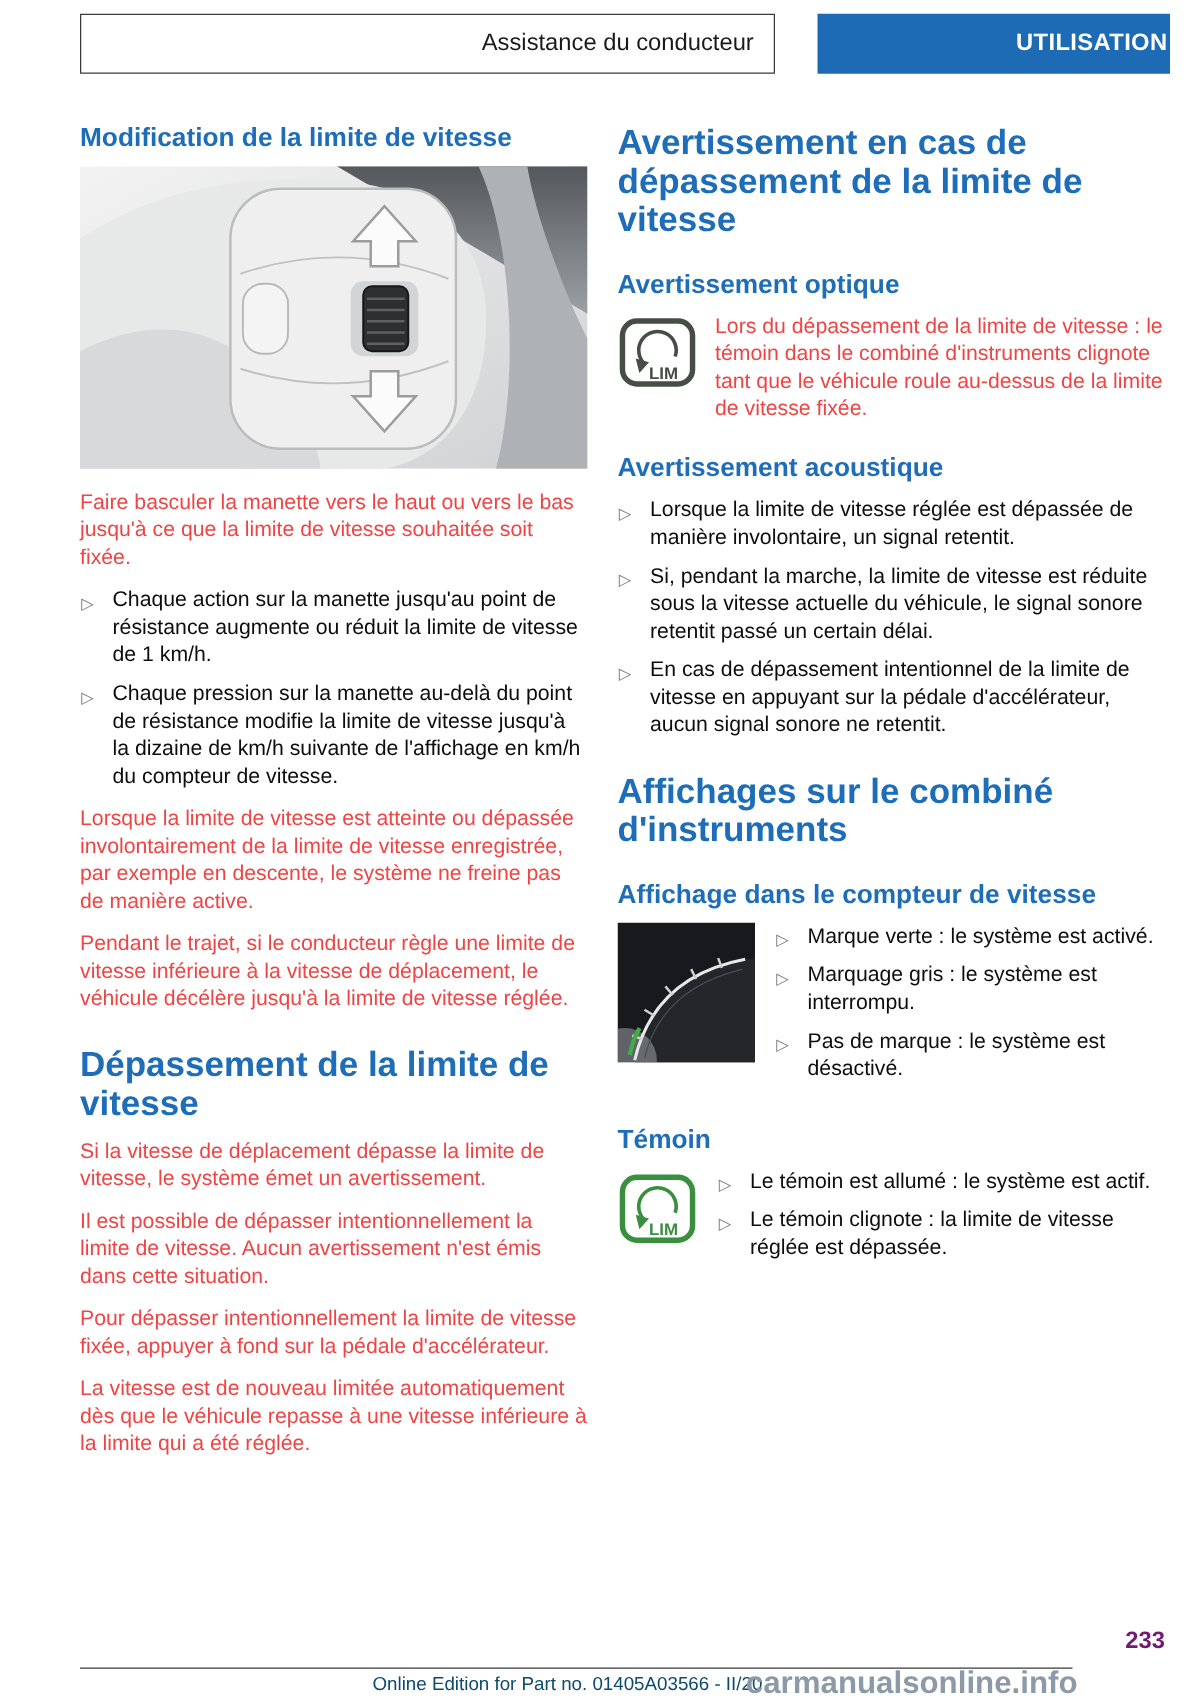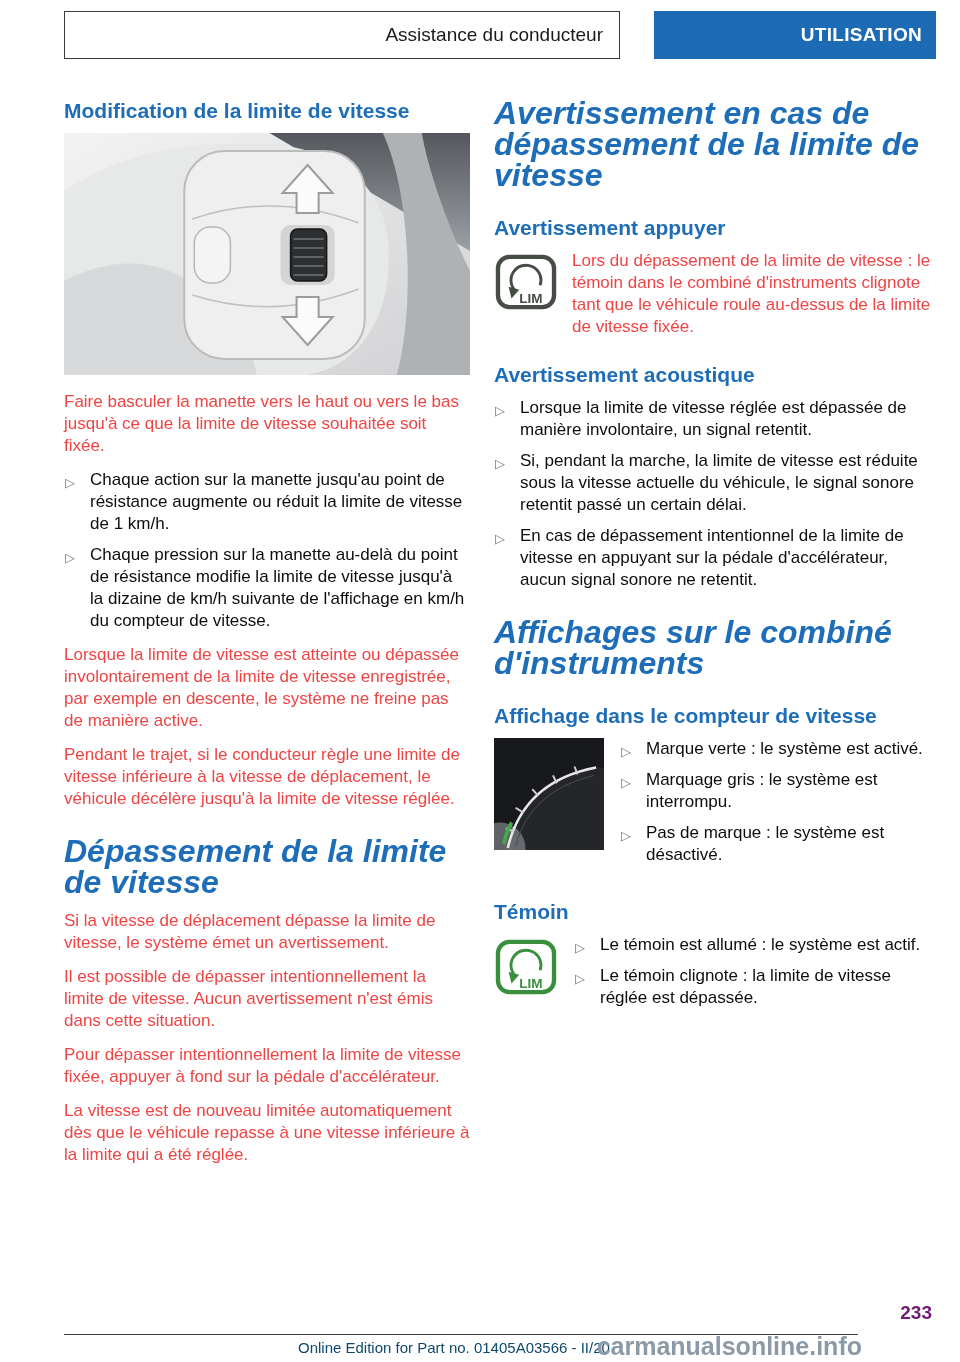--- a/index.html
+++ b/index.html
@@ -9,30 +9,30 @@
     font-family:"Liberation Sans","DejaVu Sans",sans-serif; color:#111;
   }
   
   .header { position:absolute; top:11px; left:64px; width:872px; height:48px; display:flex;gap:34px; }
   .header-left {
     flex:1; border:1.5px solid #3a3a3a; display:flex; align-items:center;
     justify-content:flex-end; padding-right:16px; font-size:19px; color:#1a1a1a;
   }
   .header-tab {
     width:282px; background:var(--c-accent,#1d6ab5); color:#fff; font-weight:bold;
-    display:flex; align-items:center; justify-content:flex-end; padding-right:14px;
+    display:flex; align-items:center; justify-content:flex-end; padding-right:2px;
     font-size:19px; letter-spacing:.3px;
   }
   
   .main { position:absolute; top:98px; left:64px; width:872px; display:flex; gap:24px; }
   .col-left  { width:406px; flex:0 0 406px; }
   .col-right { flex:1; min-width:0; }
   h2.big {
-    color:var(--c-heading,#1e6db8); font-size:32px; line-height:31px; font-weight:bold;
-    margin:26px 0 12px; clear:both;font-style:italic;
+    color:var(--c-heading,#1e6db8); font-size:28px; line-height:31px; font-weight:bold;
+    margin:26px 0 12px; clear:both;
   }
   h3.sub {
     color:var(--c-heading,#1e6db8); font-size:21px; line-height:26px; font-weight:bold;
     margin:24px 0 9px; clear:both;
   }
   .first { margin-top:0 !important; }
   p.body { font-size:17px; line-height:22px; margin:0 0 12px; color:#ef4444; }
   .bullets { margin:0 0 12px; clear:both; }
   .bullet { position:relative; padding-left:26px; margin-bottom:9px; font-size:17px; line-height:22px; color:#0d0d0d; }
   .bullet-marker { position:absolute; left:1px; top:3px; font-size:13px; color:#787878; }
@@ -125,21 +125,21 @@
     <p class="body">Si la vitesse de déplacement dépasse la limite de vitesse, le système émet un avertissement.</p>
     <p class="body">Il est possible de dépasser intentionnellement la limite de vitesse. Aucun avertissement n'est émis dans cette situation.</p>
     <p class="body">Pour dépasser intentionnellement la limite de vitesse fixée, appuyer à fond sur la pédale d'accélérateur.</p>
     <p class="body">La vitesse est de nouveau limitée automatiquement dès que le véhicule repasse à une vitesse inférieure à la limite qui a été réglée.</p>
   </div>
 
   <div class="col-right">
 
     <h2 class="big first">Avertissement en cas de dépassement de la limite de vitesse</h2>
 
-    <h3 class="sub">Avertissement appuyer</h3>
+    <h3 class="sub">Avertissement optique</h3>
 
     <div>
       <span class="lim-float">
         <svg class="lim-icon lim-dark" viewBox="0 0 66 60">
           <rect x="4" y="4" width="58" height="52" rx="12" fill="none" stroke="currentColor" stroke-width="4.5"></rect>
           <path d="M 47.6 33.3 A 15.5 15.5 0 1 0 23 40" fill="none" stroke="currentColor" stroke-width="3"></path>
           <polygon points="15,35 26,38 18,47" fill="currentColor"></polygon>
           <text x="38" y="52" text-anchor="middle" font-size="14" font-weight="bold" fill="currentColor">LIM</text>
         </svg>
       </span>

